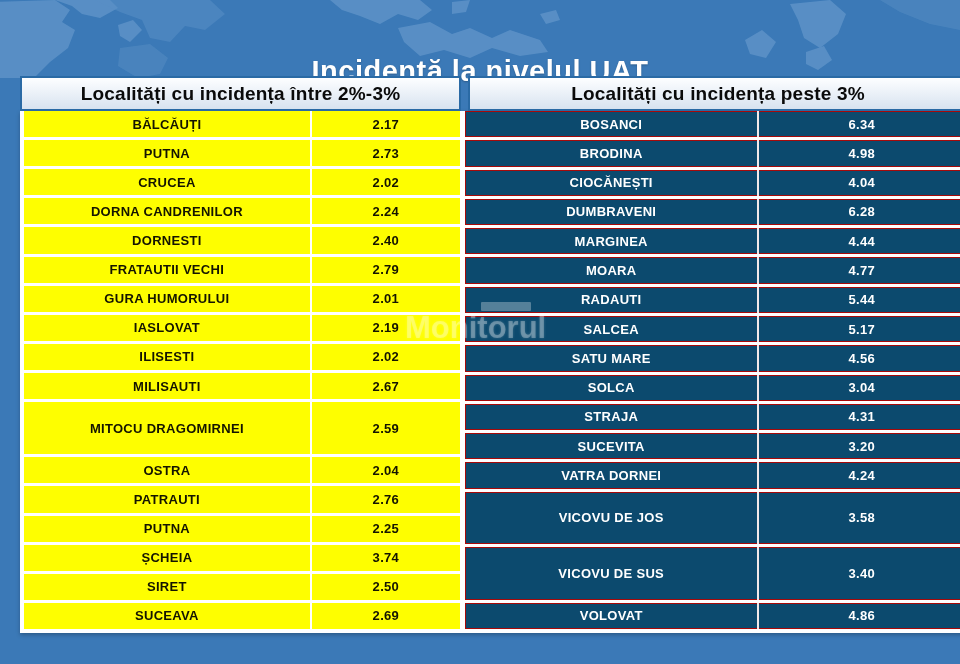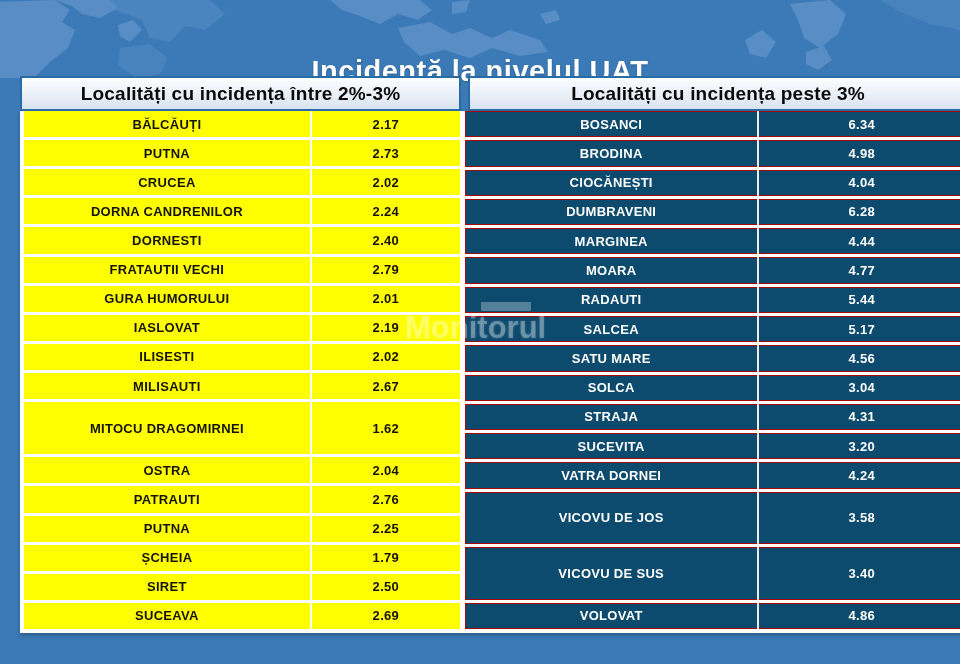--- a/index.html
+++ b/index.html
@@ -175,37 +175,37 @@
           <div class="row">
     <div class="cell name">ILISESTI</div>
     <div class="cell value">2.02</div>
   </div>
           <div class="row">
     <div class="cell name">MILISAUTI</div>
     <div class="cell value">2.67</div>
   </div>
           <div class="row tall">
     <div class="cell name">MITOCU DRAGOMIRNEI</div>
-    <div class="cell value">1.62</div>
+    <div class="cell value">2.59</div>
   </div>
           <div class="row">
     <div class="cell name">OSTRA</div>
     <div class="cell value">2.04</div>
   </div>
           <div class="row">
     <div class="cell name">PATRAUTI</div>
     <div class="cell value">2.76</div>
   </div>
           <div class="row">
     <div class="cell name">PUTNA</div>
     <div class="cell value">2.25</div>
   </div>
           <div class="row">
     <div class="cell name">ȘCHEIA</div>
-    <div class="cell value">1.79</div>
+    <div class="cell value">3.74</div>
   </div>
           <div class="row">
     <div class="cell name">SIRET</div>
     <div class="cell value">2.50</div>
   </div>
           <div class="row">
     <div class="cell name">SUCEAVA</div>
     <div class="cell value">2.69</div>
   </div>
         </div>

